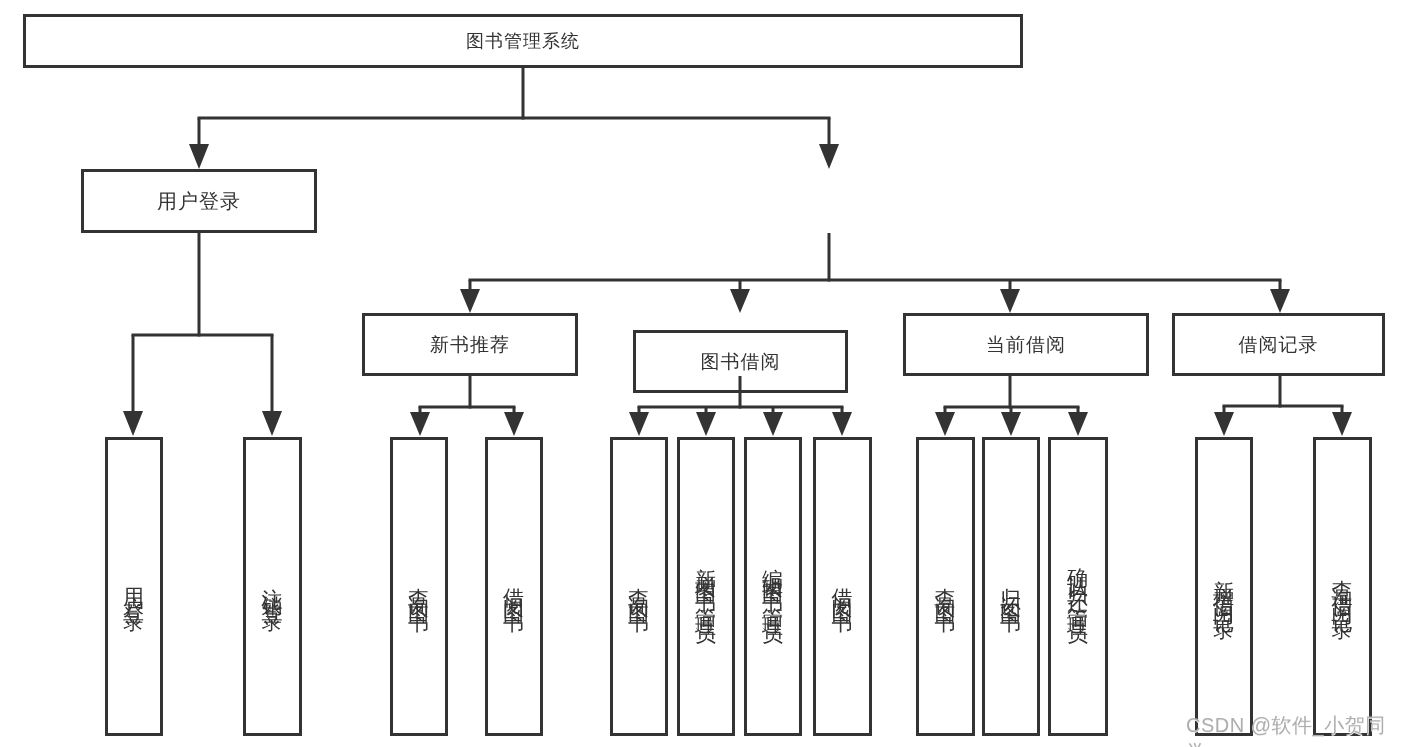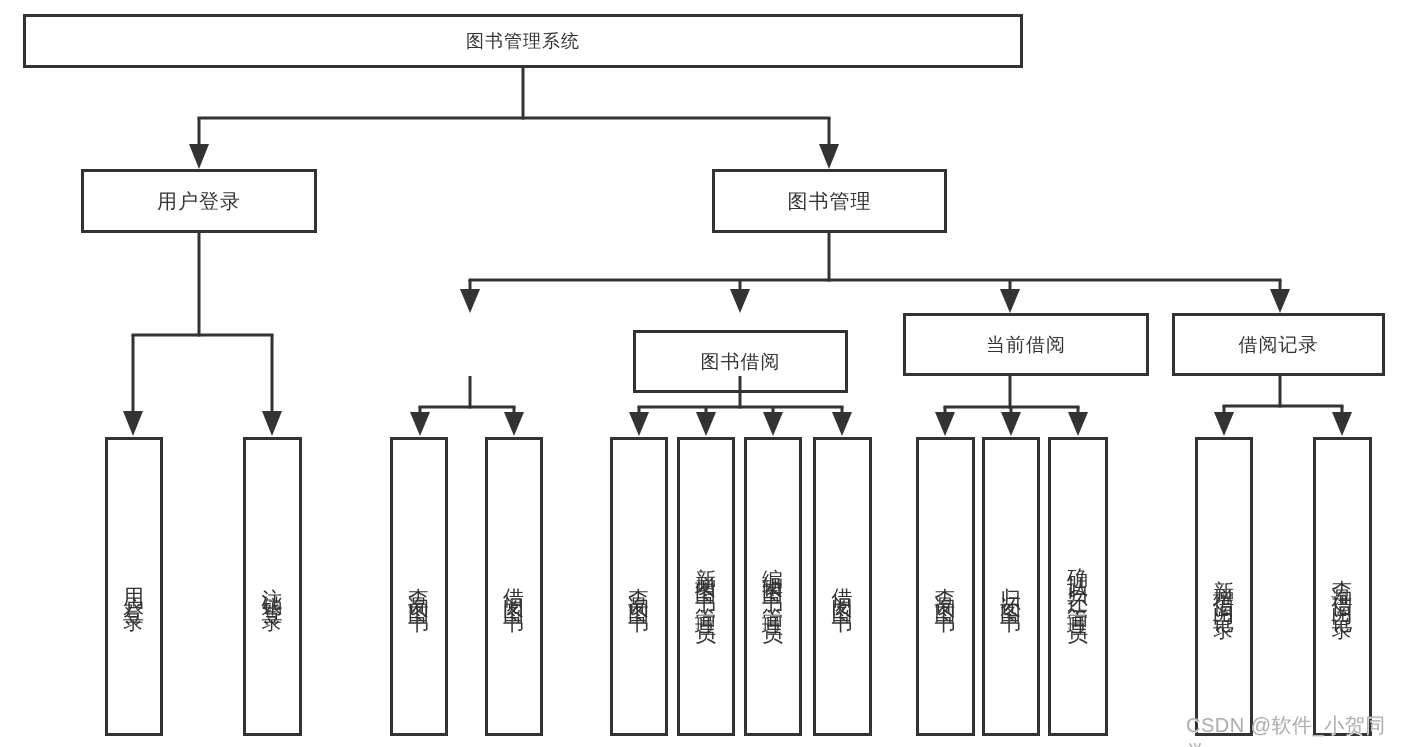--- a/index.html
+++ b/index.html
@@ -35,24 +35,24 @@
 
 <div class="canvas">
 
   <div class="node hbox root-box" style="left:23px;top:14px;width:1000px;height:54px;">
     <span>图书管理系统</span>
   </div>
 
   <div class="node hbox lvl2-box" style="left:81px;top:169px;width:236px;height:64px;">
     <span>用户登录</span>
   </div>
-  <div class="node hbox lvl2-box" style="left:712px;top:169px;width:235px;height:64px;">
-    <span>图书管理</span>
+
+  <div class="node hbox lvl3-box" style="left:362px;top:313px;width:216px;height:63px;">
+    <span>新书推荐</span>
   </div>
-
   <div class="node hbox lvl3-box" style="left:633px;top:330px;width:215px;height:63px;">
     <span>图书借阅</span>
   </div>
   <div class="node hbox lvl3-box" style="left:903px;top:313px;width:246px;height:63px;">
     <span>当前借阅</span>
   </div>
   <div class="node hbox lvl3-box" style="left:1172px;top:313px;width:213px;height:63px;">
     <span>借阅记录</span>
   </div>
 

